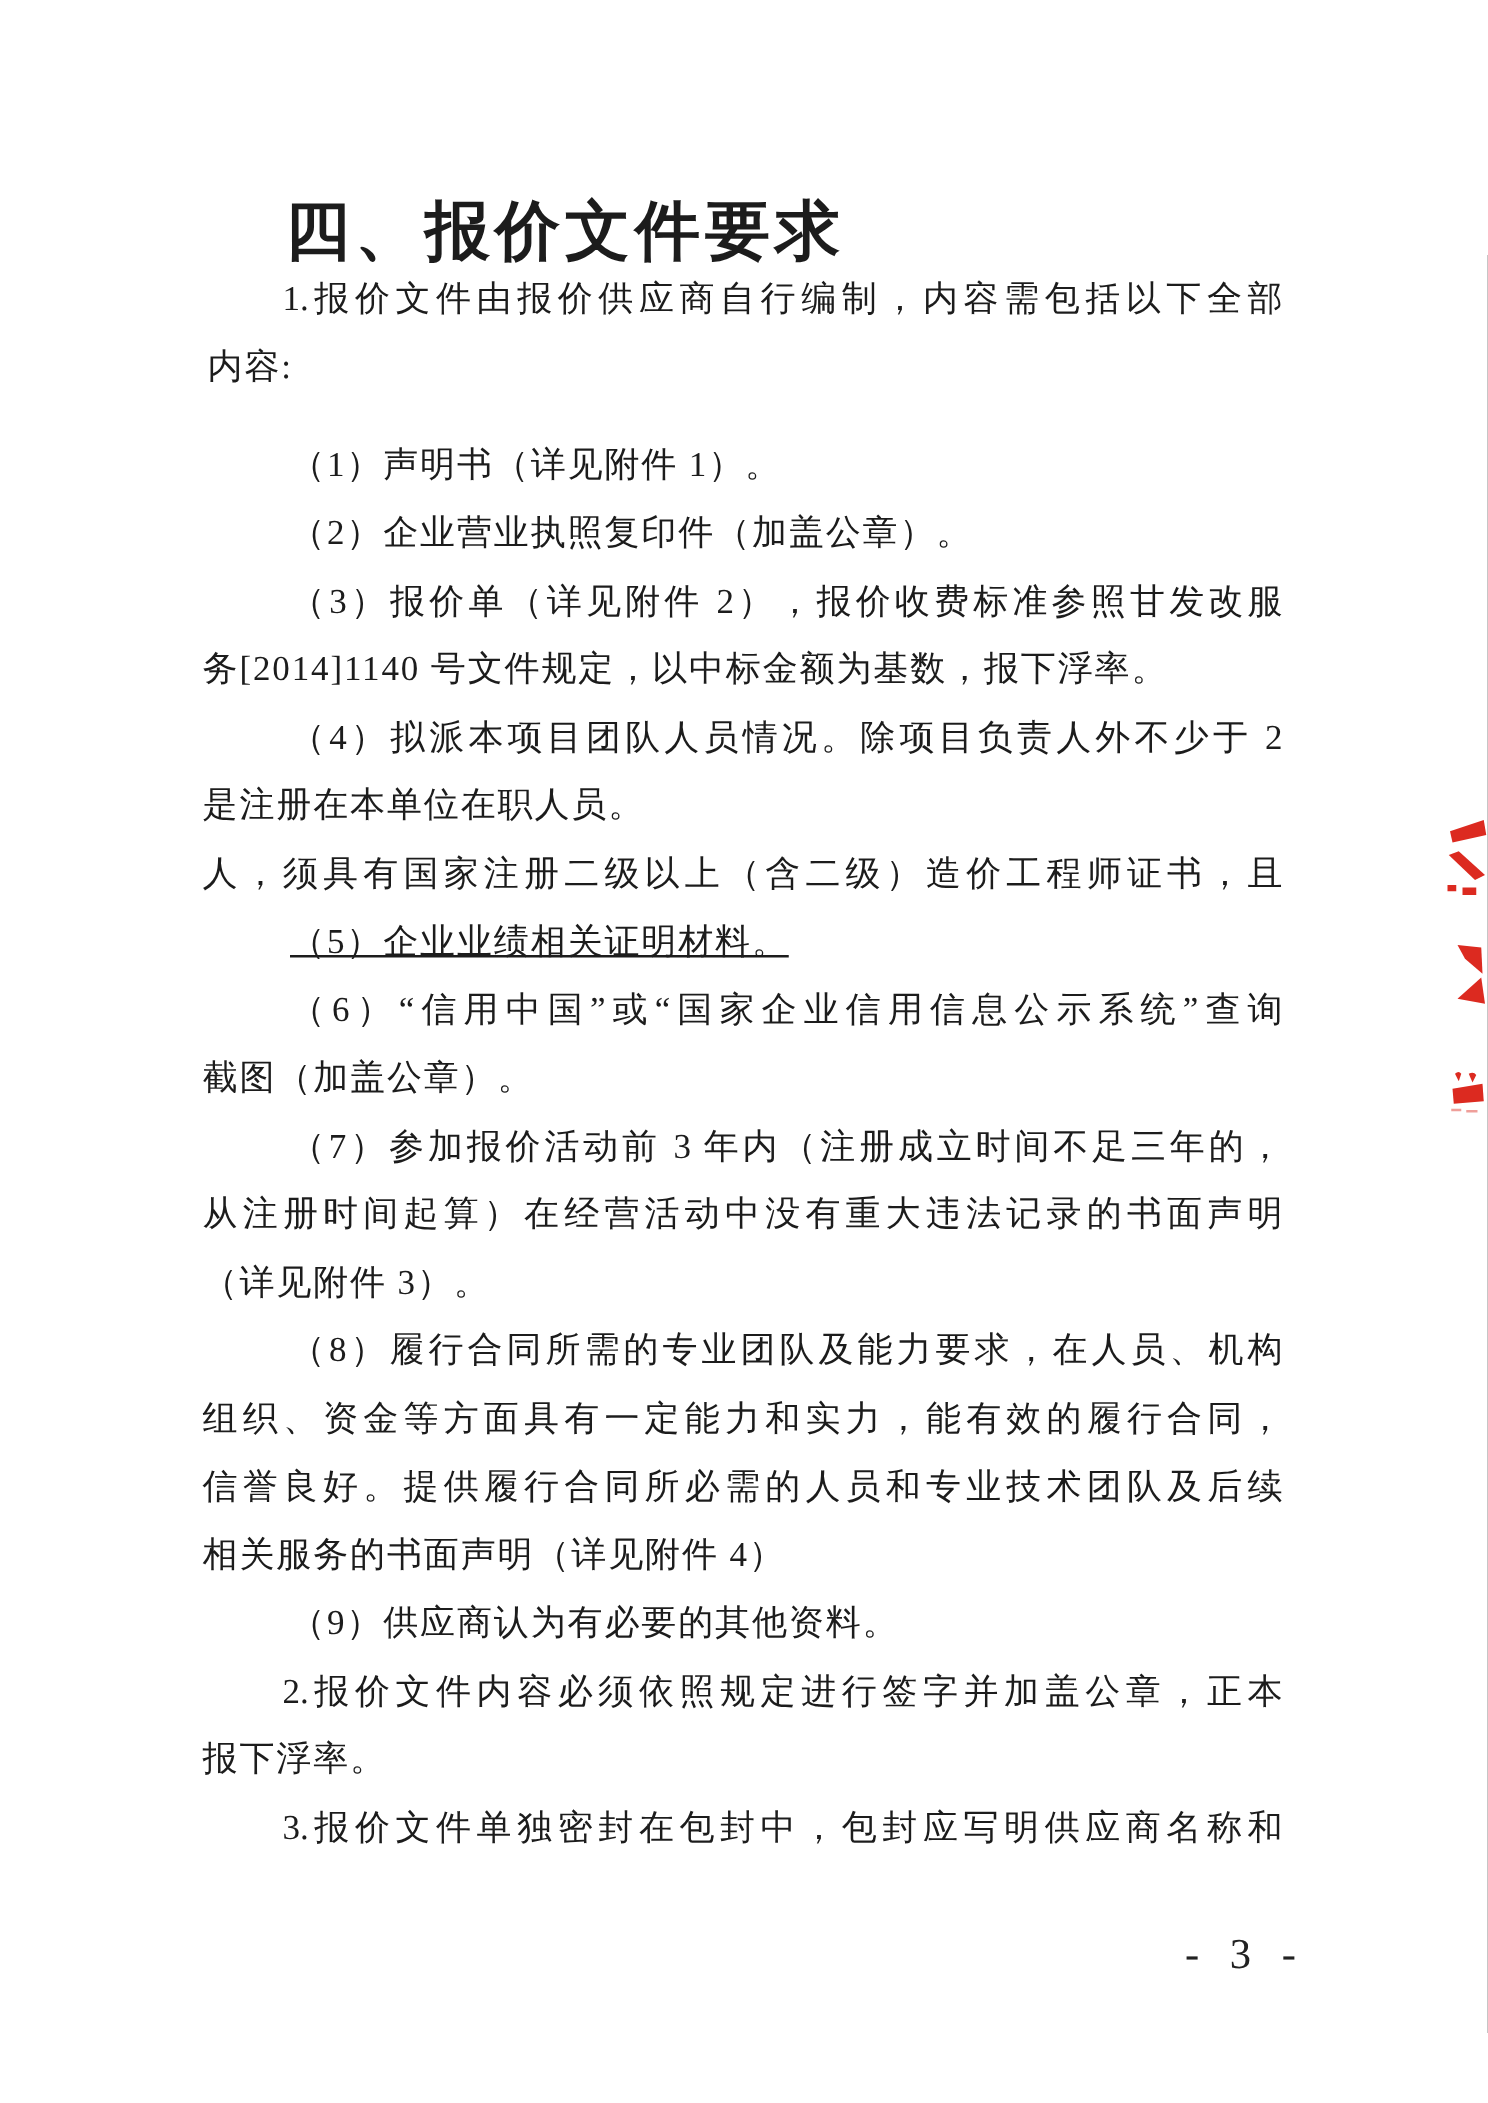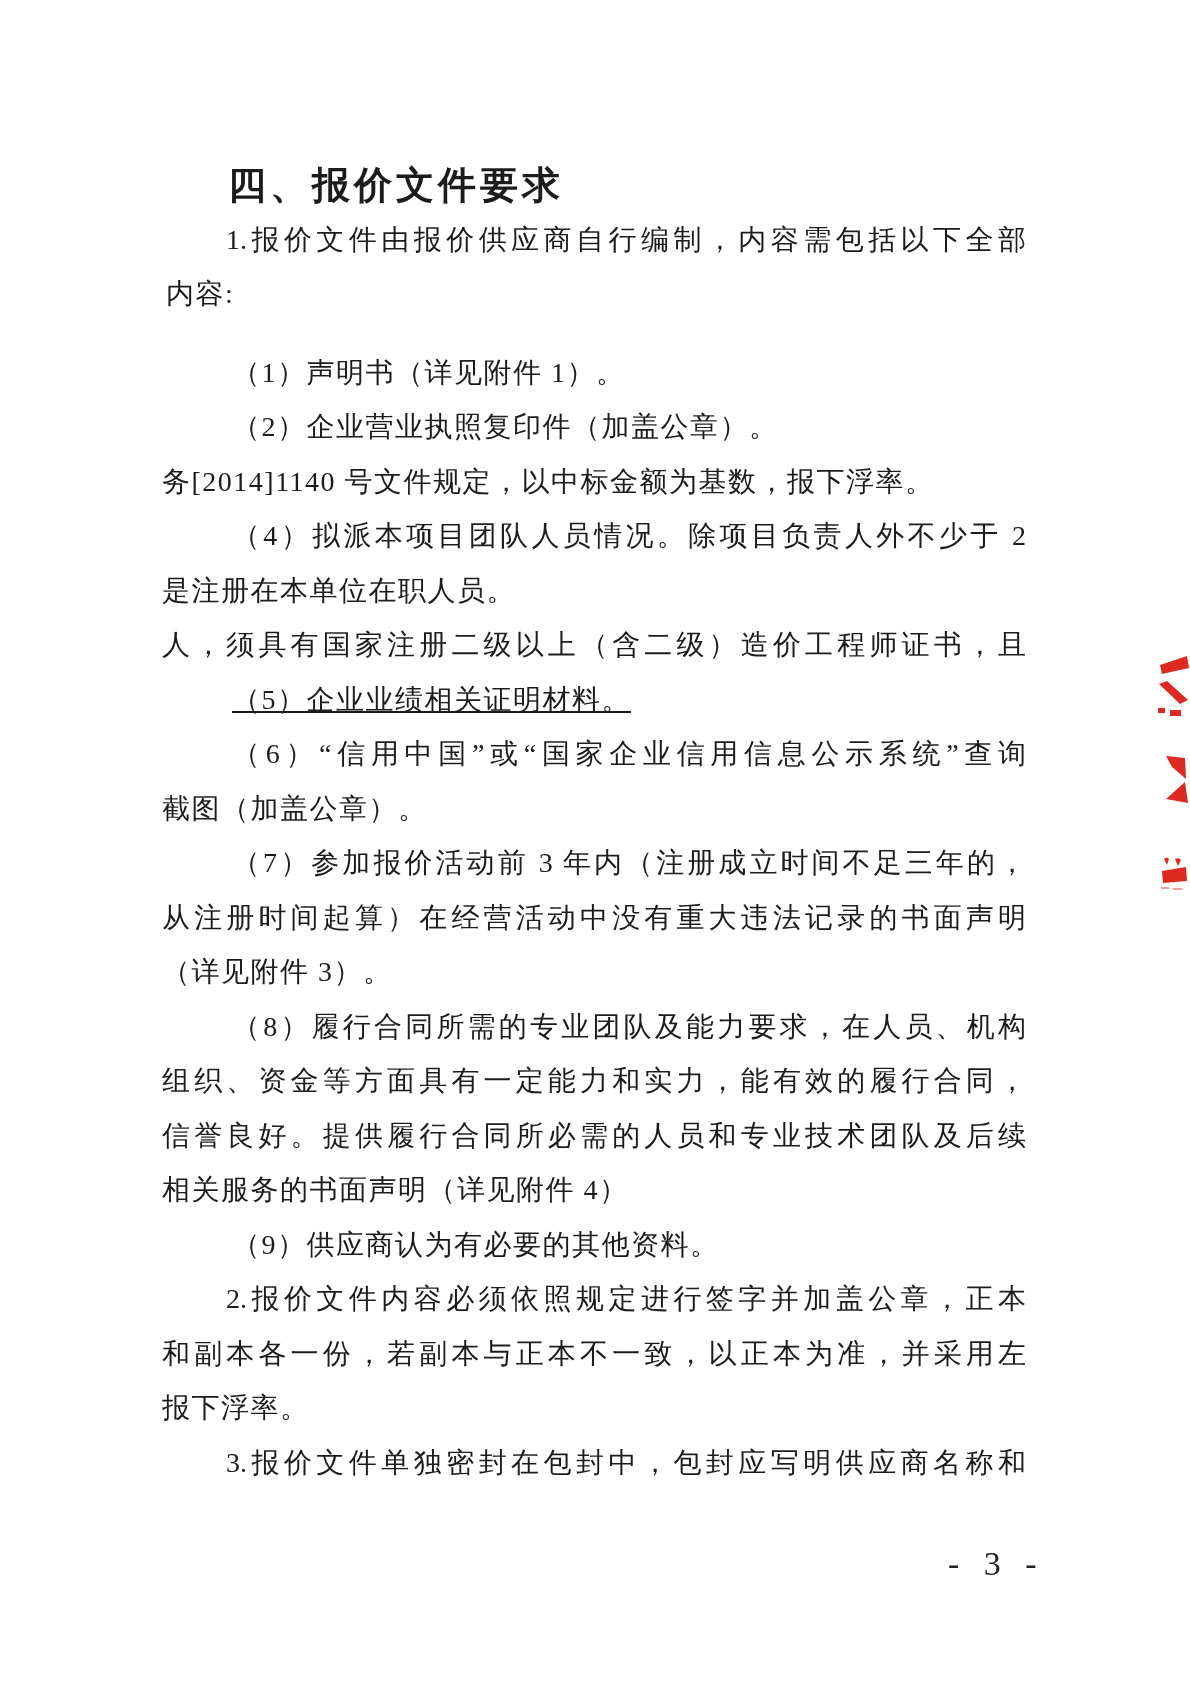--- a/index.html
+++ b/index.html
@@ -32,21 +32,21 @@
   }
   .line.stretch {
     white-space: normal;
     text-align: justify;
     text-align-last: justify;
     letter-spacing: 0;
   }
   .line.heading {
     font-family: "Liberation Sans", "DejaVu Sans", sans-serif;
     font-weight: 700;
-    font-size: 38px;
+    font-size: 52px;
     letter-spacing: 4px;
   }
   .page-number {
     position: absolute;
     left: 948px;
     top: 1545px;
     font-size: 34px;
     letter-spacing: 8px;
     color: #222;
     font-family: "Liberation Serif", "DejaVu Serif", serif;
@@ -64,37 +64,37 @@
 <body>
 
 <div class="page">
 
   <div class="content" id="content">
       <div class="line heading" style="text-indent: 66px;">四、报价文件要求</div>
       <div class="line body stretch" style="text-indent: 64px;">1.报价文件由报价供应商自行编制，内容需包括以下全部</div>
       <div class="line body" style="text-indent: 4px;">内容:</div>
       <div class="line body" style="text-indent: 70px; margin-top: 24px;">（1）声明书（详见附件 1）。</div>
       <div class="line body" style="text-indent: 70px;">（2）企业营业执照复印件（加盖公章）。</div>
+      <div class="line body stretch" style="text-indent: 70px;">（3）报价单（详见附件 2），报价收费标准参照甘发改服</div>
       <div class="line body" style="text-indent: 0px;">务[2014]1140 号文件规定，以中标金额为基数，报下浮率。</div>
       <div class="line body stretch" style="text-indent: 70px;">（4）拟派本项目团队人员情况。除项目负责人外不少于 2</div>
       <div class="line body" style="text-indent: 0px;">是注册在本单位在职人员。</div>
       <div class="line body stretch" style="text-indent: 0px;">人，须具有国家注册二级以上（含二级）造价工程师证书，且</div>
       <div class="line body" style="text-indent: 70px; text-decoration: underline;">（5）企业业绩相关证明材料。</div>
       <div class="line body stretch" style="text-indent: 70px;">（6）“信用中国”或“国家企业信用信息公示系统”查询</div>
       <div class="line body" style="text-indent: 0px;">截图（加盖公章）。</div>
       <div class="line body stretch" style="text-indent: 70px;">（7）参加报价活动前 3 年内（注册成立时间不足三年的，</div>
       <div class="line body stretch" style="text-indent: 0px;">从注册时间起算）在经营活动中没有重大违法记录的书面声明</div>
       <div class="line body" style="text-indent: 0px;">（详见附件 3）。</div>
       <div class="line body stretch" style="text-indent: 70px;">（8）履行合同所需的专业团队及能力要求，在人员、机构</div>
       <div class="line body stretch" style="text-indent: 0px;">组织、资金等方面具有一定能力和实力，能有效的履行合同，</div>
       <div class="line body stretch" style="text-indent: 0px;">信誉良好。提供履行合同所必需的人员和专业技术团队及后续</div>
       <div class="line body" style="text-indent: 0px;">相关服务的书面声明（详见附件 4）</div>
       <div class="line body" style="text-indent: 70px;">（9）供应商认为有必要的其他资料。</div>
       <div class="line body stretch" style="text-indent: 64px;">2.报价文件内容必须依照规定进行签字并加盖公章，正本</div>
-      <div class="line body stretch" style="text-indent: 0px;">和副本各一份，若副本与正本不一致，以正本为准，并采用左</div>
       <div class="line body" style="text-indent: 0px;">报下浮率。</div>
       <div class="line body stretch" style="text-indent: 64px;">3.报价文件单独密封在包封中，包封应写明供应商名称和</div>
     </div>
 
   <div class="page-number">- 3 -</div>
 
   <svg class="seal-overlay" viewBox="0 0 50 300" xmlns="http://www.w3.org/2000/svg">
 
     <polygon class="seal-shape" points="20,25 47,16 49,28 22,34" fill="#dc2a20"></polygon>
     <polygon class="seal-shape" points="19,44 27,41 48,60 40,64" fill="#dc2a20"></polygon>

